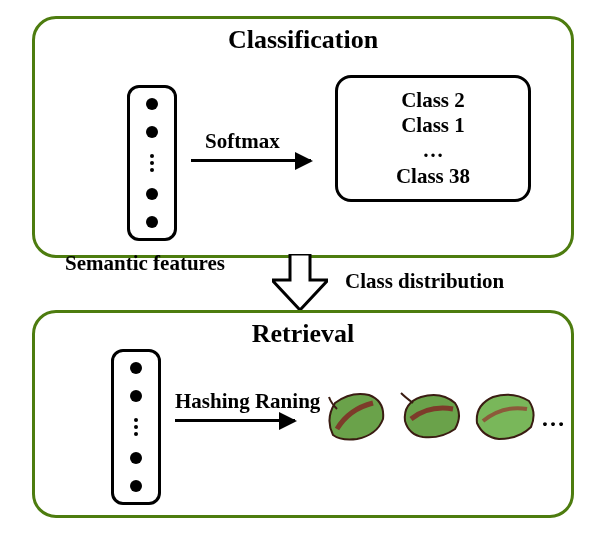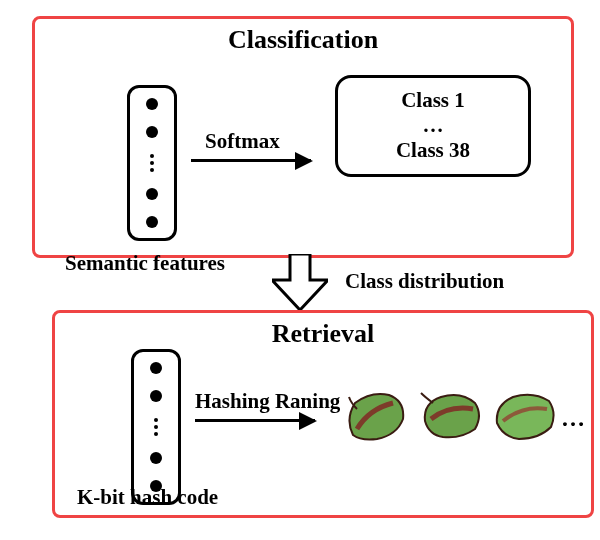--- a/index.html
+++ b/index.html
@@ -6,26 +6,26 @@
     margin: 0;
     padding: 0;
     background: #fff;
     font-family: "Times New Roman", serif;
     width: 600px;
     height: 540px;
     position: relative;
   }
   .panel {
     position: absolute;
-    border: 3px solid #ef4444;
-    border-radius: 8px;
+    border: 3px solid #4d7c0f;
+    border-radius: 24px;
     background: #fff;
   }
   .p1 { left: 32px; top: 16px; width: 536px; height: 236px; }
-  .p2 { left: 32px; top: 310px; width: 536px; height: 202px; margin-left: 20px; }
+  .p2 { left: 32px; top: 310px; width: 536px; height: 202px; }
   .title {
     font-size: 26px;
     font-weight: bold;
     text-align: center;
   }
   .label {
     font-size: 21px;
     font-weight: bold;
   }
   .dotcol {
@@ -98,20 +98,21 @@
     <div class="bigdot"></div>
     <div class="bigdot"></div>
   </div>
 
   <div class="label" style="position:absolute; left:30px; top:204px;margin-top:28px;">Semantic features</div>
 
   <div class="arrow-h" style="left:156px; top:140px; width:120px;"></div>
   <div class="label" style="position:absolute; left:170px; top:110px;">Softmax</div>
 
   <div class="classbox" style="left:300px; top:56px; width:150px;">
+    <div class="label">Class 2</div>
     <div class="label">Class 1</div>
     <div class="label">…</div>
     <div class="label">Class 38</div>
   </div>
 
   <div class="label" style="position:absolute; left:310px; top:204px;margin-top:46px;">Class distribution</div>
 </div>
 
 <div class="arrow-down">
   <svg viewBox="0 0 56 56">
@@ -127,21 +128,20 @@
     <div class="bigdot"></div>
     <div class="smalldots">
       <div class="smalldot"></div>
         <div class="smalldot"></div>
         <div class="smalldot"></div>
     </div>
     <div class="bigdot"></div>
     <div class="bigdot"></div>
   </div>
 
-  <div class="label" style="position:absolute; left:22px; top:172px;">K-bit hash code</div>
 
   <div class="arrow-h" style="left:140px; top:106px; width:120px;"></div>
   <div class="label" style="position:absolute; left:140px; top:76px;">Hashing Raning</div>
 
   <div class="leaf" style="left:288px; top:76px;">
     <svg viewBox="0 0 68 52">
       <path d="M10 46 Q2 30 12 14 Q28 2 46 6 Q62 12 60 30 Q54 46 34 50 Q18 52 10 46 Z" fill="#6aa24a" stroke="#3a1c12" stroke-width="2"></path>
       <path d="M14 40 Q26 20 50 14" stroke="#7d3b2a" stroke-width="5" fill="none"></path>
       <path d="M14 20 Q8 14 6 8" stroke="#3a1c12" stroke-width="2" fill="none"></path>
     </svg>

